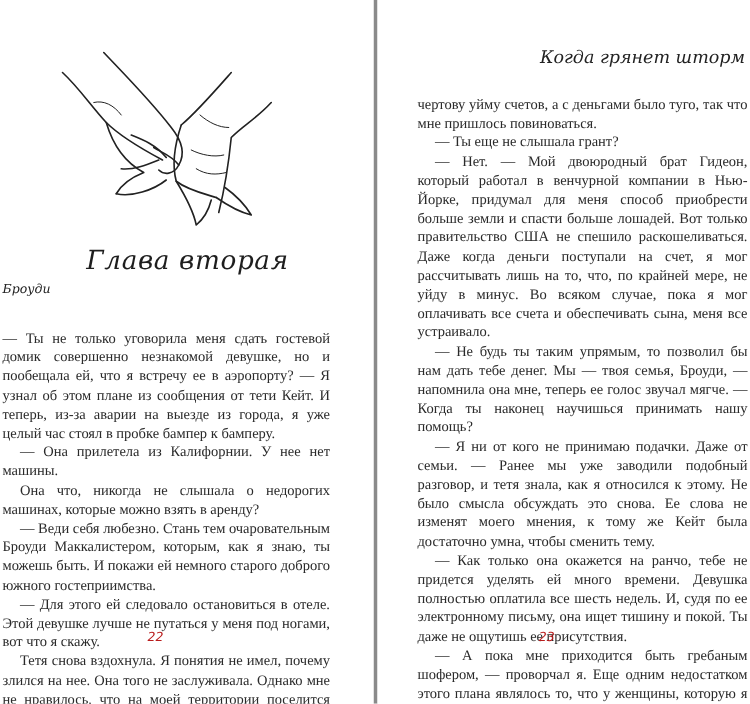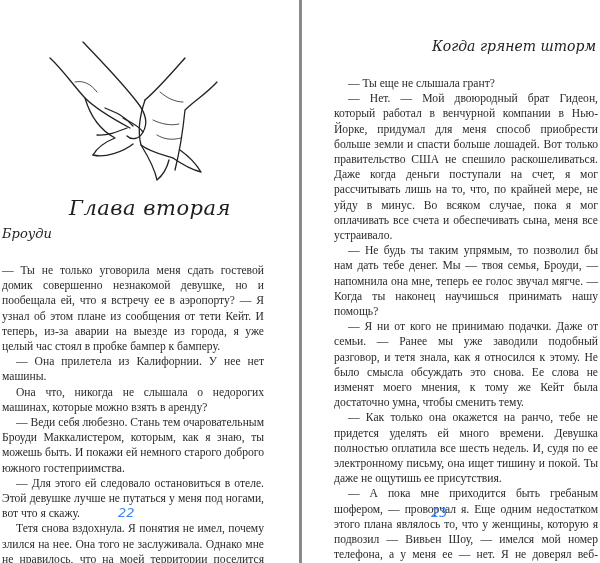--- a/index.html
+++ b/index.html
@@ -5,28 +5,28 @@
   html, body { margin:0; padding:0; }
   body { width:600px; height:563px; background:#ffffff; position:relative; overflow:hidden;
          font-family:"Liberation Serif", "DejaVu Serif", serif; color:#2a2a2a; }
   .page { position:absolute; top:0; height:563px; background:#fff; }
   .page-left { left:0; width:300px; }
   .page-right { left:302px; width:298px; }
   .divider { position:absolute; left:299px; top:0; width:3px; height:563px; background:#8a8a8a; }
   .illustration { position:absolute; left:45px; top:40px; width:190px; height:150px; }
   .chapter-title { position:absolute; left:0; width:300px; top:196px; text-align:center;
         font-family:"DejaVu Serif", serif; font-style:italic; font-size:21px; color:#1e1e1e; letter-spacing:0.5px; }
-  .pov { position:absolute; left:2px; top:226px; font-family:"DejaVu Serif", serif; font-style:italic; font-size:13px; color:#222; }
+  .pov { position:absolute; left:2px; top:226px; font-family:"DejaVu Serif", serif; font-style:italic; font-size:10px; color:#222; }
   .running-head { position:absolute; right:4px; top:38px; font-family:"DejaVu Serif", serif; font-style:italic; font-size:14px; color:#222; }
   .text { position:absolute; font-size:11.6px; line-height:15.2px; text-align:justify; }
   .text p { margin:0; text-indent:14px; }
   .text p.noindent { text-indent:0; }
   .left-text { left:2px; top:263px; width:262px; }
   .right-text { left:334px; top:76px; width:264px; }
-  .folio { position:absolute; font-family:"DejaVu Sans", sans-serif; font-style:italic; font-size:13px; color:#3b82f6; }
+  .folio { position:absolute; font-family:"DejaVu Sans", sans-serif; font-style:italic; font-size:10px; color:#b91c1c; }
   .folio-left { left:118px; top:505px; }
   .folio-right { left:431px; top:505px; }
 </style>
 </head>
 <body>
 
 <div class="page page-left">
   <svg class="illustration" viewBox="0 0 190 150">
     <g fill="none" stroke="#222" stroke-width="1.3" stroke-linecap="round" stroke-linejoin="round">
 
@@ -64,20 +64,21 @@
 
   <div class="folio folio-left">22</div>
 </div>
 
 <div class="divider"></div>
 
 <div class="page page-right"></div>
 <div class="running-head">Когда грянет шторм</div>
 
 <div class="text right-text">
+  <p class="noindent">чертову уйму счетов, а с деньгами было туго, так что мне пришлось повиноваться.</p>
   <p>— Ты еще не слышала грант?</p>
   <p>— Нет. — Мой двоюродный брат Гидеон, который работал в венчурной компании в Нью-Йорке, придумал для меня способ приобрести больше земли и спасти больше лошадей. Вот только правительство США не спешило раскошеливаться. Даже когда деньги поступали на счет, я мог рассчитывать лишь на то, что, по крайней мере, не уйду в минус. Во всяком случае, пока я мог оплачивать все счета и обеспечивать сына, меня все устраивало.</p>
   <p>— Не будь ты таким упрямым, то позволил бы нам дать тебе денег. Мы — твоя семья, Броуди, — напомнила она мне, теперь ее голос звучал мягче. — Когда ты наконец научишься принимать нашу помощь?</p>
   <p>— Я ни от кого не принимаю подачки. Даже от семьи. — Ранее мы уже заводили подобный разговор, и тетя знала, как я относился к этому. Не было смысла обсуждать это снова. Ее слова не изменят моего мнения, к тому же Кейт была достаточно умна, чтобы сменить тему.</p>
   <p>— Как только она окажется на ранчо, тебе не придется уделять ей много времени. Девушка полностью оплатила все шесть недель. И, судя по ее электронному письму, она ищет тишину и покой. Ты даже не ощутишь ее присутствия.</p>
   <p>— А пока мне приходится быть гребаным шофером, — проворчал я. Еще одним недостатком этого плана являлось то, что у женщины, которую я подвозил — Вивьен Шоу, — имелся мой номер телефона, а у меня ее — нет. Я не доверял веб-сайтам. Любой желающий мог забронировать проживание на моем ранчо, указав кредитную карту и некоторые данные, которые могут соответствовать действительности, а могут и не соответствовать.</p>
 
 </div>
 
 <div class="folio folio-right">23</div>

